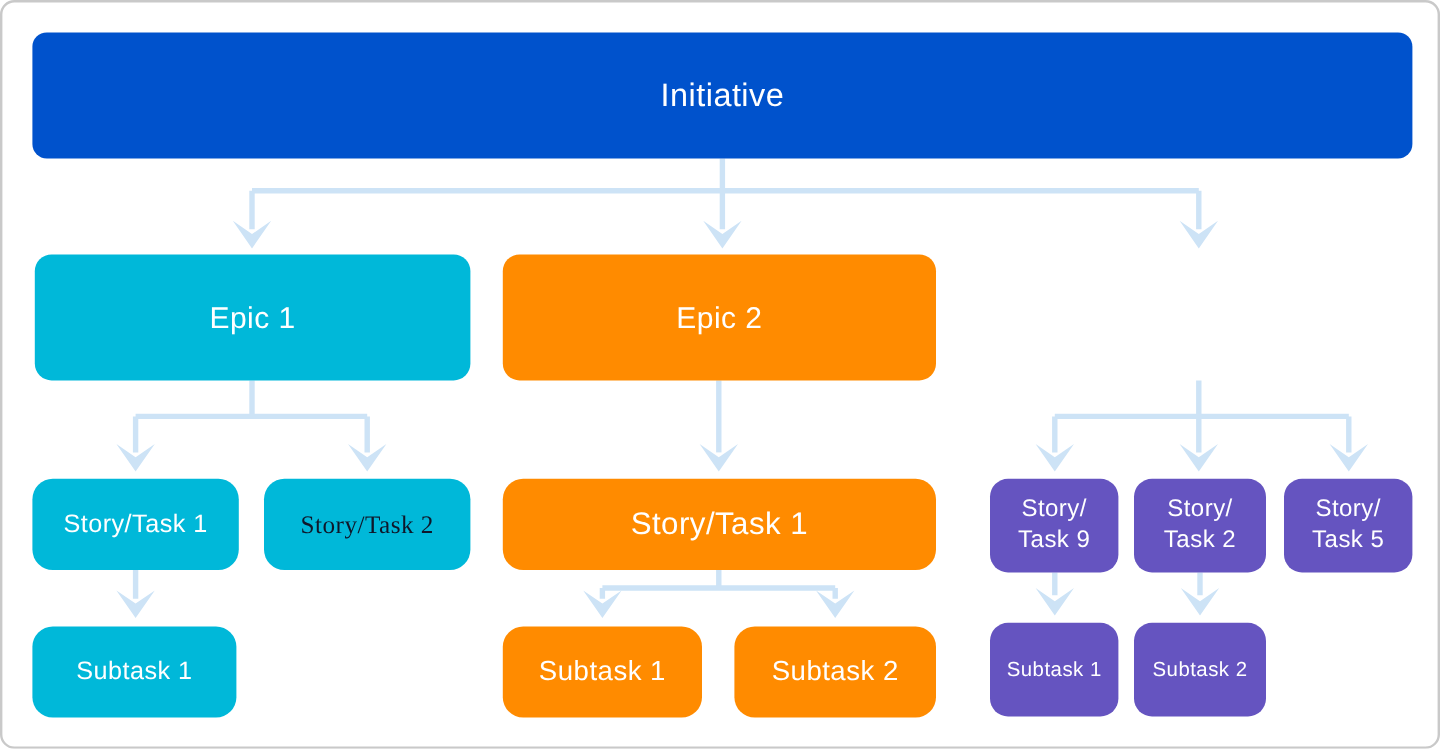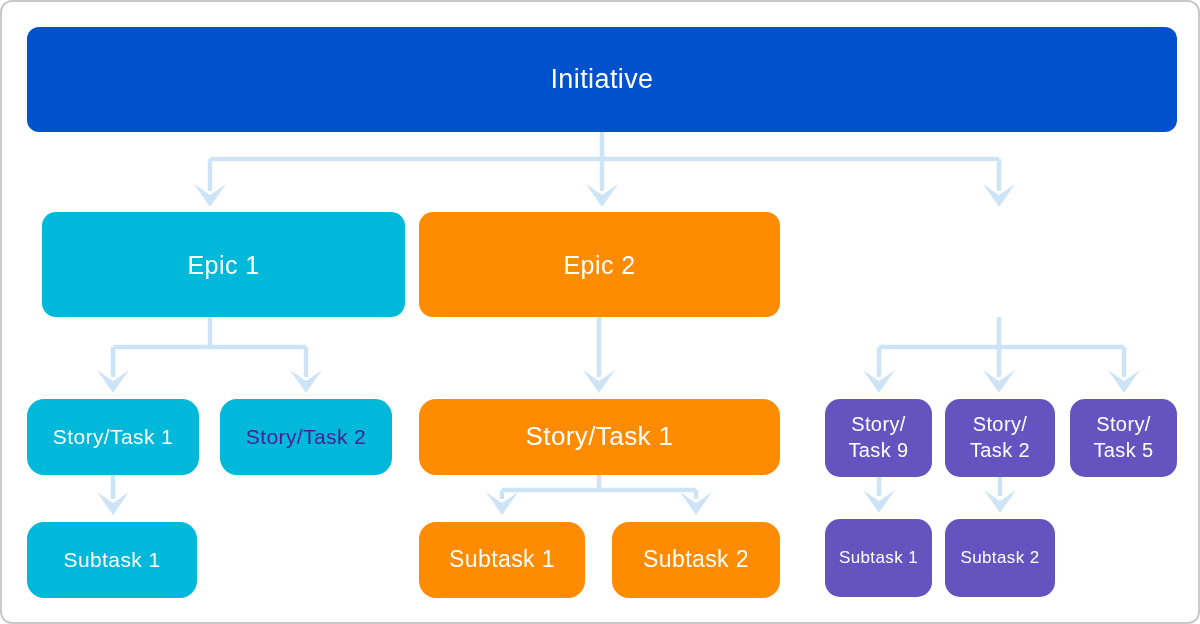--- a/index.html
+++ b/index.html
@@ -20,21 +20,21 @@
     display:flex;align-items:center;justify-content:center;
     color:#ffffff;
     text-align:center;
     letter-spacing:0.4px;
     font-weight:400;
     line-height:1.28;
   }
   
   #n-initiative{left:25px;top:25px;width:1150px;height:105px;border-radius:12px;font-size:27px;}
   
-  #n-epic1{left:27px;top:210px;width:363px;height:105px;border-radius:14px;font-size:25px;margin-left:13px;}
+  #n-epic1{left:27px;top:210px;width:363px;height:105px;border-radius:14px;font-size:25px;}
   #n-epic2{left:417px;top:210px;width:361px;height:105px;border-radius:14px;font-size:25px;}
   #n-epic3{left:817px;top:210px;width:360px;height:105px;border-radius:14px;font-size:25px;}
   
   #n-e1s1{left:25px;top:397px;width:172px;height:76px;border-radius:17px;font-size:21px;}
   #n-e1s2{left:218px;top:397px;width:172px;height:76px;border-radius:17px;font-size:21px;}
   #n-e2s1{left:417px;top:397px;width:361px;height:76px;border-radius:17px;font-size:26px;}
   #n-e3s1{left:823px;top:397px;width:107px;height:78px;border-radius:15px;font-size:20px;}
   #n-e3s2{left:943px;top:397px;width:110px;height:78px;border-radius:15px;font-size:20px;}
   #n-e3s3{left:1068px;top:397px;width:107px;height:78px;border-radius:15px;font-size:20px;}
   
@@ -101,21 +101,21 @@
   <div class="node" id="n-epic1" style="background-color: rgb(0, 184, 217); color: rgb(255, 255, 255);">
     <span>Epic 1</span>
   </div>
   <div class="node" id="n-epic2" style="background-color: rgb(255, 139, 0); color: rgb(255, 255, 255); justify-content: center;">
     <span>Epic 2</span>
   </div>
 
   <div class="node" id="n-e1s1" style="background-color: rgb(0, 184, 217); color: rgb(255, 255, 255);">
     <span>Story/Task 1</span>
   </div>
-  <div class="node" id="n-e1s2" style="background-color: rgb(0, 184, 217); color: #4c1d95;">
+  <div class="node" id="n-e1s2" style="background-color: rgb(0, 184, 217); color: #0f172a; font-family: Liberation Serif, serif;">
     <span>Story/Task 2</span>
   </div>
   <div class="node" id="n-e2s1" style="background-color: rgb(255, 139, 0); color: rgb(255, 255, 255);">
     <span>Story/Task 1</span>
   </div>
   <div class="node" id="n-e3s1" style="background-color: rgb(101, 84, 192); color: rgb(255, 255, 255);">
     <span><span>Story/</span><br><span>Task 9</span></span>
   </div>
   <div class="node" id="n-e3s2" style="background-color: rgb(101, 84, 192); color: rgb(255, 255, 255);">
     <span><span>Story/</span><br><span>Task 2</span></span>

